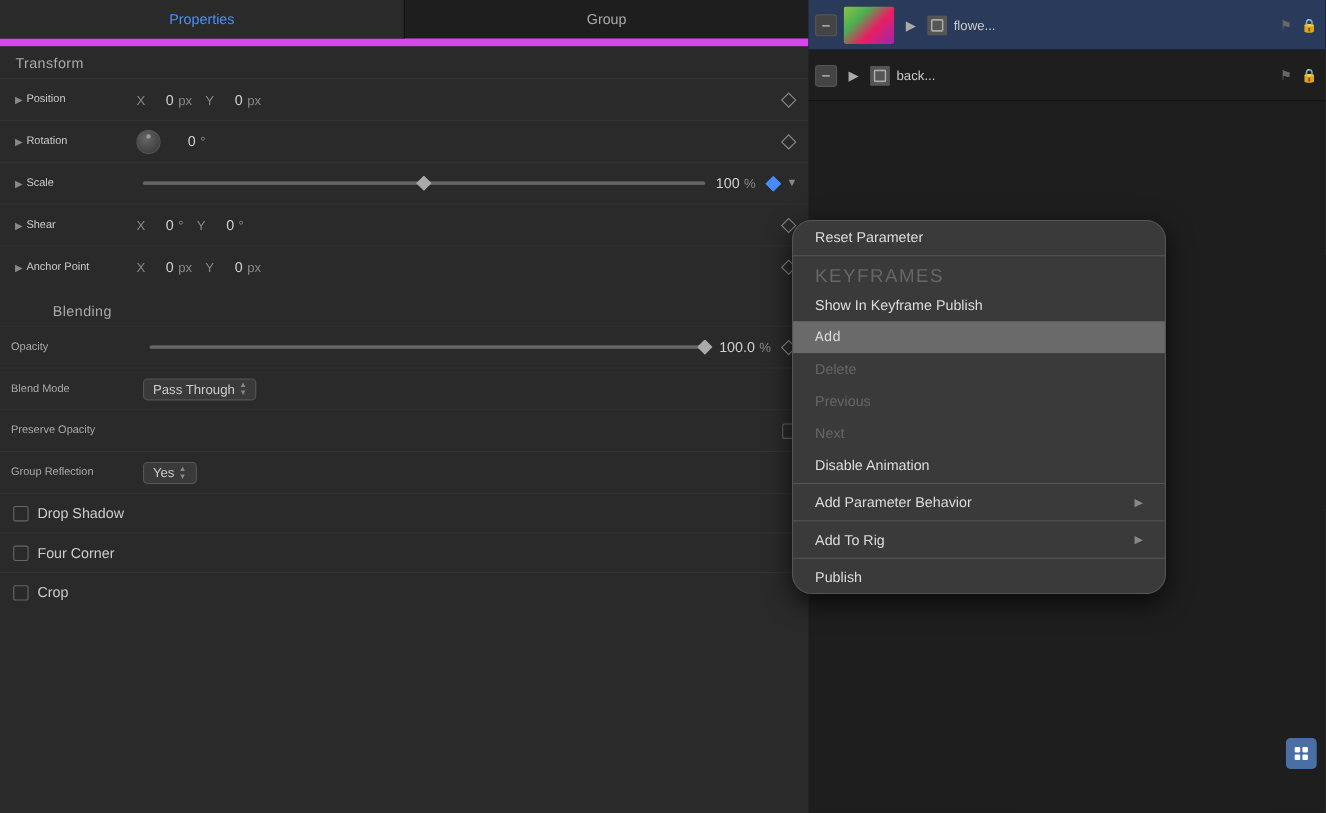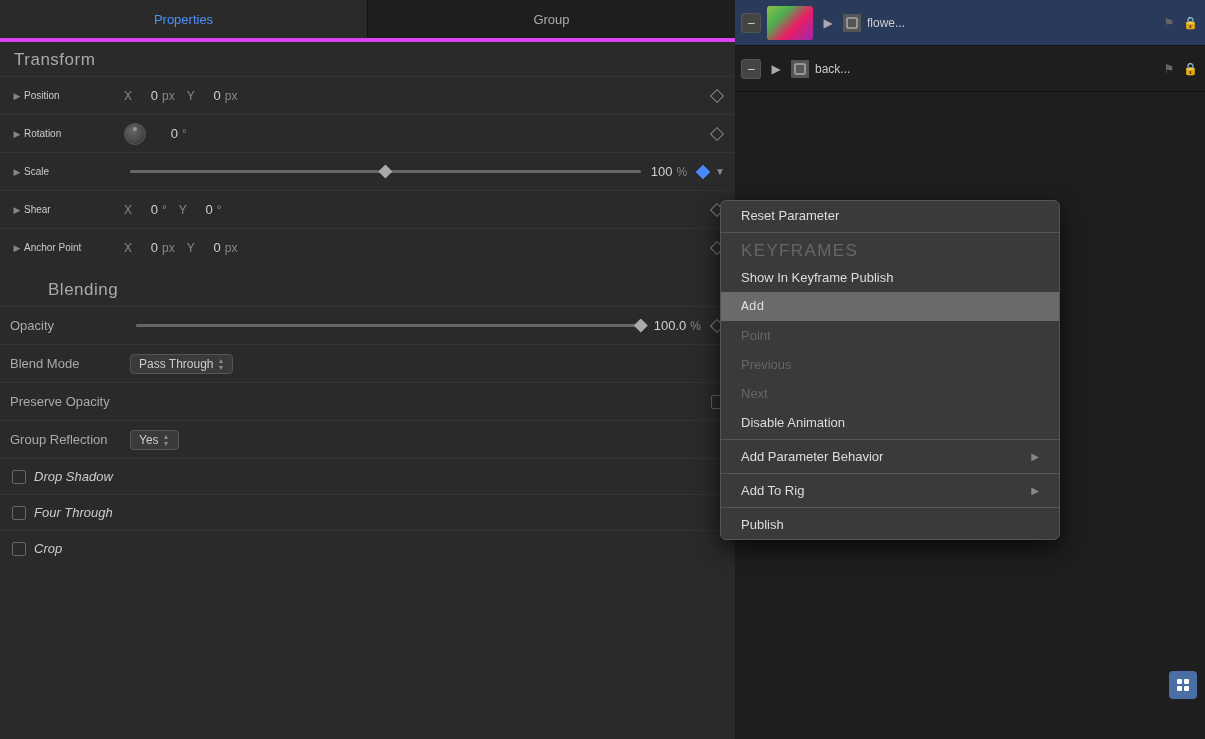--- a/index.html
+++ b/index.html
@@ -22,21 +22,21 @@
       background: #2a2a2a;
       display: flex;
       flex-direction: column;
     }
 
     
     .tab-bar {
       display: flex;
       flex-direction: row;
       background: #1e1e1e;
-      border-bottom: 4px solid #d946ef;
+      border-bottom: 7px solid #d946ef;
       height: 42px;
       flex-shrink: 0;
     }
     .tab {
       flex: 1;
       display: flex;
       align-items: center;
       justify-content: center;
       font-size: 13px;
       color: #aaa;
@@ -53,21 +53,21 @@
     .properties-content {
       flex: 1;
       overflow-y: auto;
       padding: 0;
     }
 
     
     .section-header {
       padding: 8px 14px 6px 14px;
       color: #aaa;
-      font-size: 17px;
+      font-size: 13px;
       letter-spacing: 0.03em;
     }
 
     
     .prop-row {
       display: flex;
       align-items: center;
       padding: 4px 10px;
       height: 38px;
       border-top: 1px solid #333;
@@ -203,21 +203,21 @@
     .blend-row {
       display: flex;
       align-items: center;
       padding: 4px 10px;
       height: 38px;
       border-top: 1px solid #333;
     }
 
     .blend-label {
       color: #aaa;
-      font-size: 13px;
+      font-size: 10px;
       min-width: 120px;
       flex-shrink: 0;
     }
 
     .select-control {
       display: flex;
       align-items: center;
       background: #3a3a3a;
       border: 1px solid #555;
       border-radius: 4px;
@@ -245,21 +245,20 @@
     }
 
     
     .section-check-row {
       display: flex;
       align-items: center;
       padding: 6px 12px;
       height: 36px;
       border-top: 1px solid #333;
       gap: 8px;
-      font-style: italic;
     }
     .section-check-label {
       color: #ccc;
       font-size: 13px;
     }
 
     
     .right-panel {
       width: 470px;
       height: 739px;
@@ -352,21 +351,21 @@
       display: flex;
       align-items: center;
       justify-content: center;
       flex-shrink: 0;
     }
 
     
     .context-menu {
       background: #3a3a3a;
       border: 1px solid #555;
-      border-radius: 6px;
+      border-radius: 18px;
       min-width: 340px;
       box-shadow: 0 8px 24px rgba(0,0,0,0.7);
       position: absolute;
       top: 200px;
       left: 720px;
       z-index: 100;
     }
 
     .menu-item {
       padding: 7px 20px;
@@ -581,21 +580,21 @@
       </div>
     </div>
 
     <div class="section-check-row">
       <div class="checkbox"></div>
       <span class="section-check-label">Drop Shadow</span>
     </div>
 
     <div class="section-check-row">
       <div class="checkbox"></div>
-      <span class="section-check-label">Four Through</span>
+      <span class="section-check-label">Four Corner</span>
     </div>
 
     <div class="section-check-row">
       <div class="checkbox"></div>
       <span class="section-check-label">Crop</span>
     </div>
 
   </div>
 </div>
 
@@ -650,21 +649,21 @@
 
   <div class="menu-item">
     <span>Show In Keyframe Publish</span>
   </div>
 
   <div class="menu-item highlighted">
     <span>Add</span>
   </div>
 
   <div class="menu-item disabled">
-    <span>Point</span>
+    <span>Delete</span>
   </div>
 
   <div class="menu-item disabled">
     <span>Previous</span>
   </div>
 
   <div class="menu-item disabled">
     <span>Next</span>
   </div>
 

